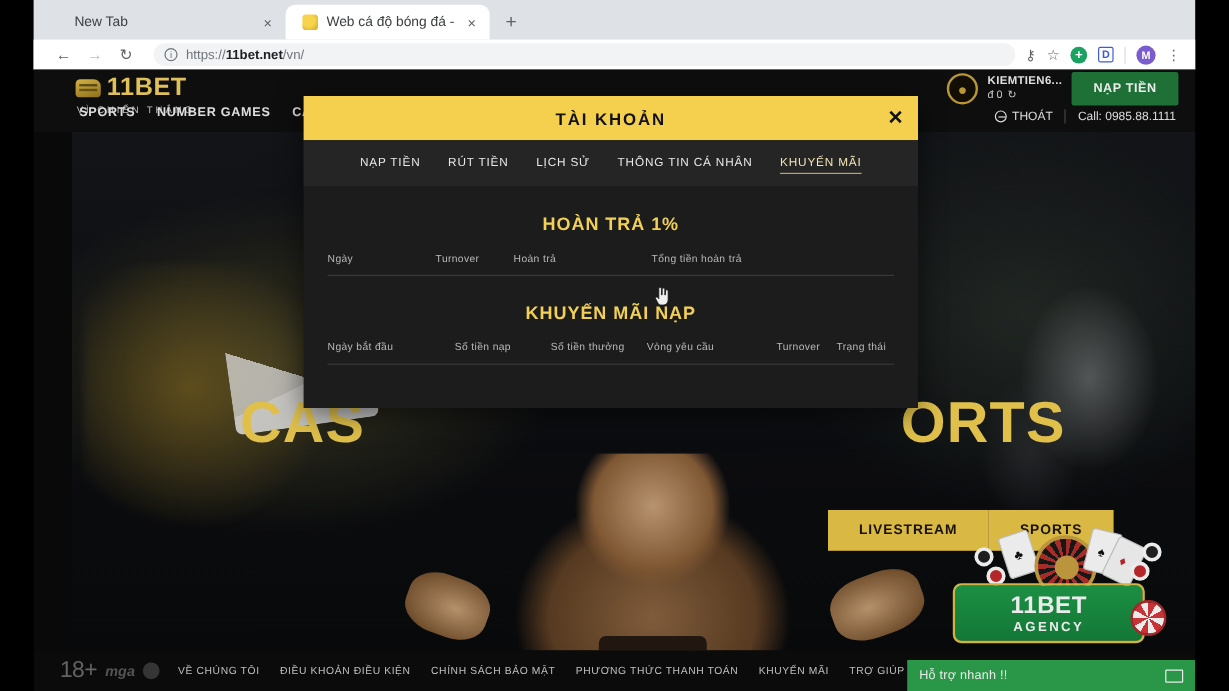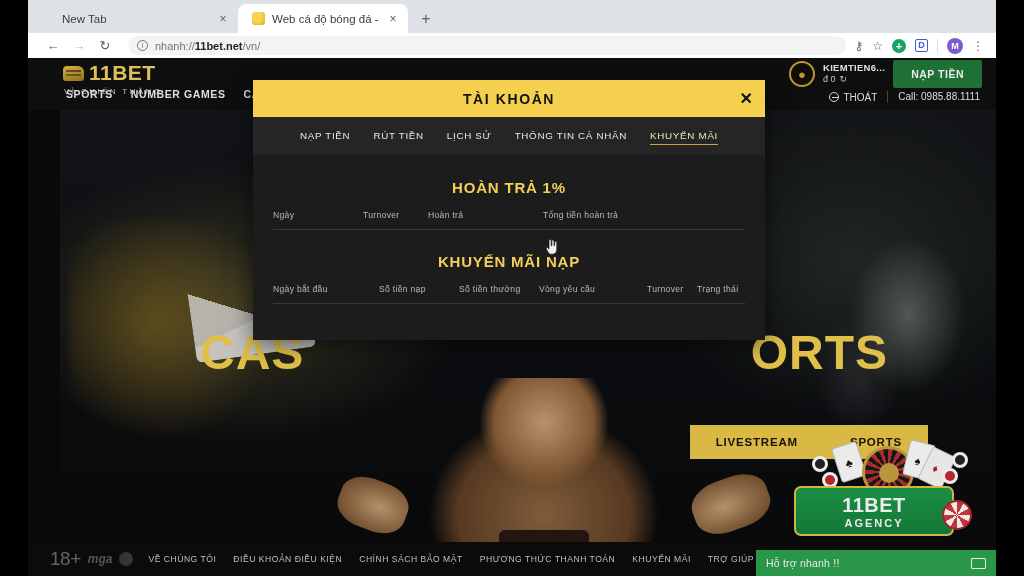--- a/index.html
+++ b/index.html
@@ -115,21 +115,21 @@
   }
   .acct-info { line-height: 1.25; }
   .acct-name { font-size: 9.5px; font-weight: 700; color: #f2f2f2; letter-spacing: .3px; }
   .acct-bal { font-size: 9px; color: #d8d8d8; display: flex; align-items: center; gap: 4px; }
   .refresh-ic { font-size: 9px; color: #d8d8d8; }
   .btn-nap {
     background: #217a3c; color: #fff; font-size: 10.5px; font-weight: 700;
     padding: 8px 18px; border-radius: 2px; letter-spacing: .5px;
   }
   .acct-sub {
-    position: absolute; right: 16px; top: 33px; display: flex; gap: 10px;
+    position: absolute; right: 16px; top: 33px; display: flex; align-items: center; gap: 10px;
     font-size: 10px; color: #ededed;
   }
   .acct-sub .divider { width: 1px; height: 12px; background: #4a4a4a; }
   .logout { display: flex; align-items: center; gap: 4px; }
   .logout-ic {
     width: 10px; height: 10px; border: 1.2px solid #ededed; border-radius: 50%;
     position: relative;
   }
   .logout-ic::after {
     content: ""; position: absolute; left: 2px; top: 3.5px; width: 6px; height: 1.2px; background: #ededed;
@@ -349,21 +349,21 @@
         <span class="tab-close">×</span>
       </div>
       <div class="newtab-btn">+</div>
     </div>
     <div class="toolbar">
       <div class="nav-btn">←</div>
       <div class="nav-btn disabled">→</div>
       <div class="nav-btn">↻</div>
       <div class="omnibox">
         <span class="omni-info">i</span>
-        <span class="url"><span>nhanh://</span><b>11bet.net</b><span>/vn/</span></span>
+        <span class="url"><span>https://</span><b>11bet.net</b><span>/vn/</span></span>
       </div>
       <div class="tb-icons">
         <span class="tb-ic">⚷</span>
         <span class="tb-ic">☆</span>
         <span class="ext-green"></span>
         <span class="ext-d">D</span>
         <span class="tb-sep"></span>
         <span class="avatar-btn">M</span>
         <span class="tb-ic">⋮</span>
       </div>

